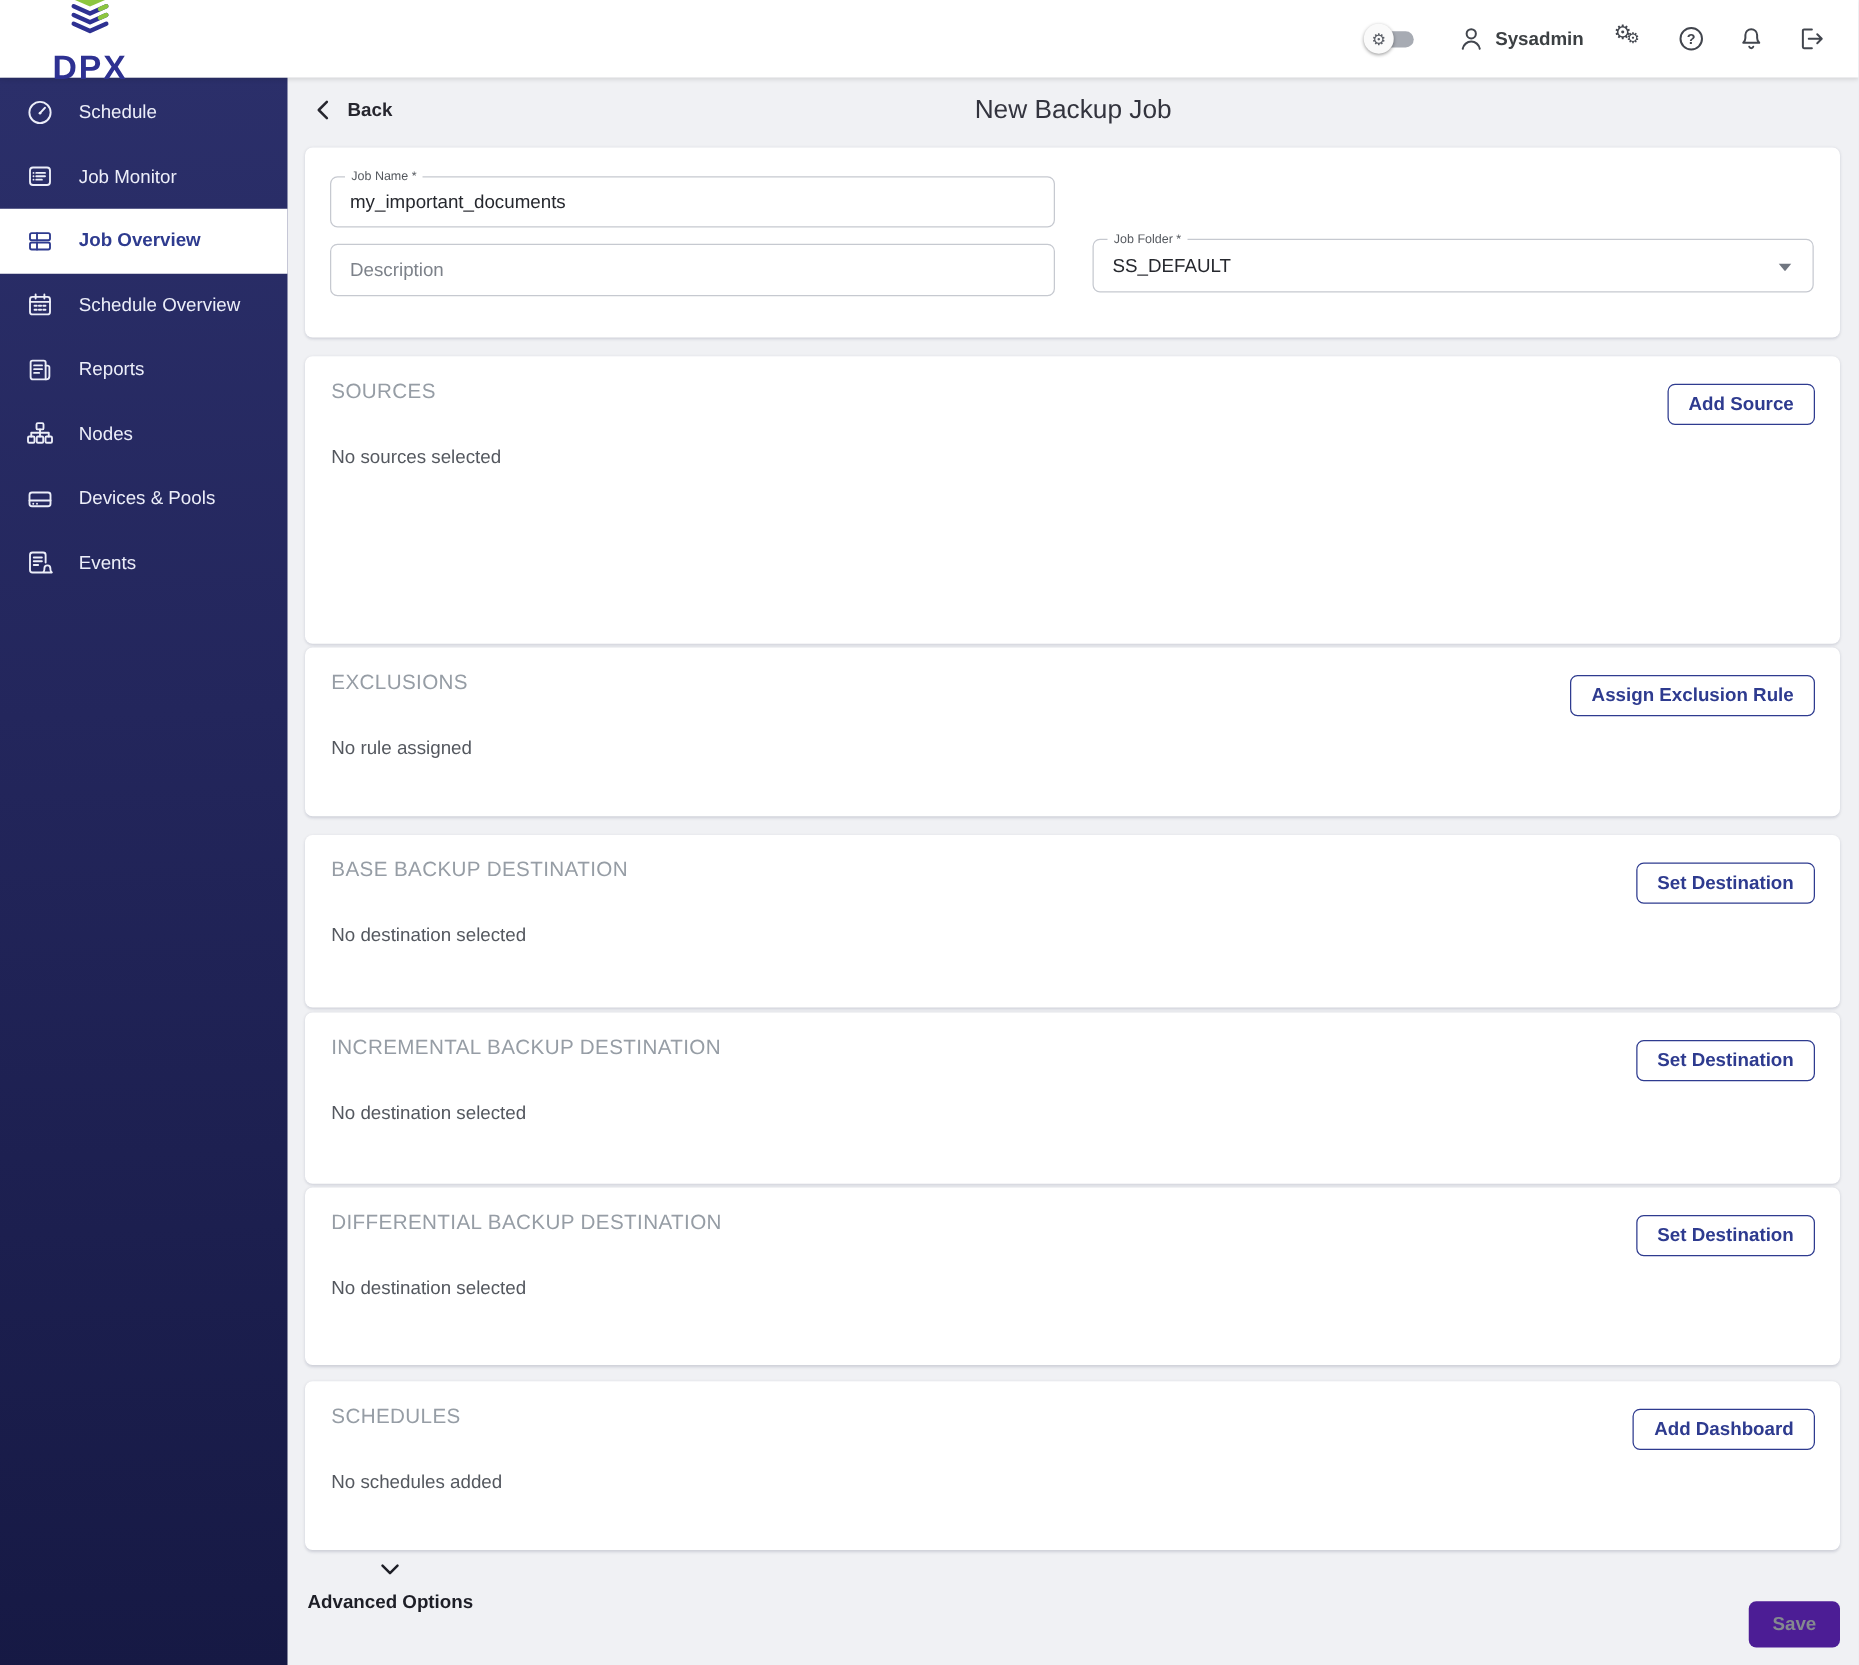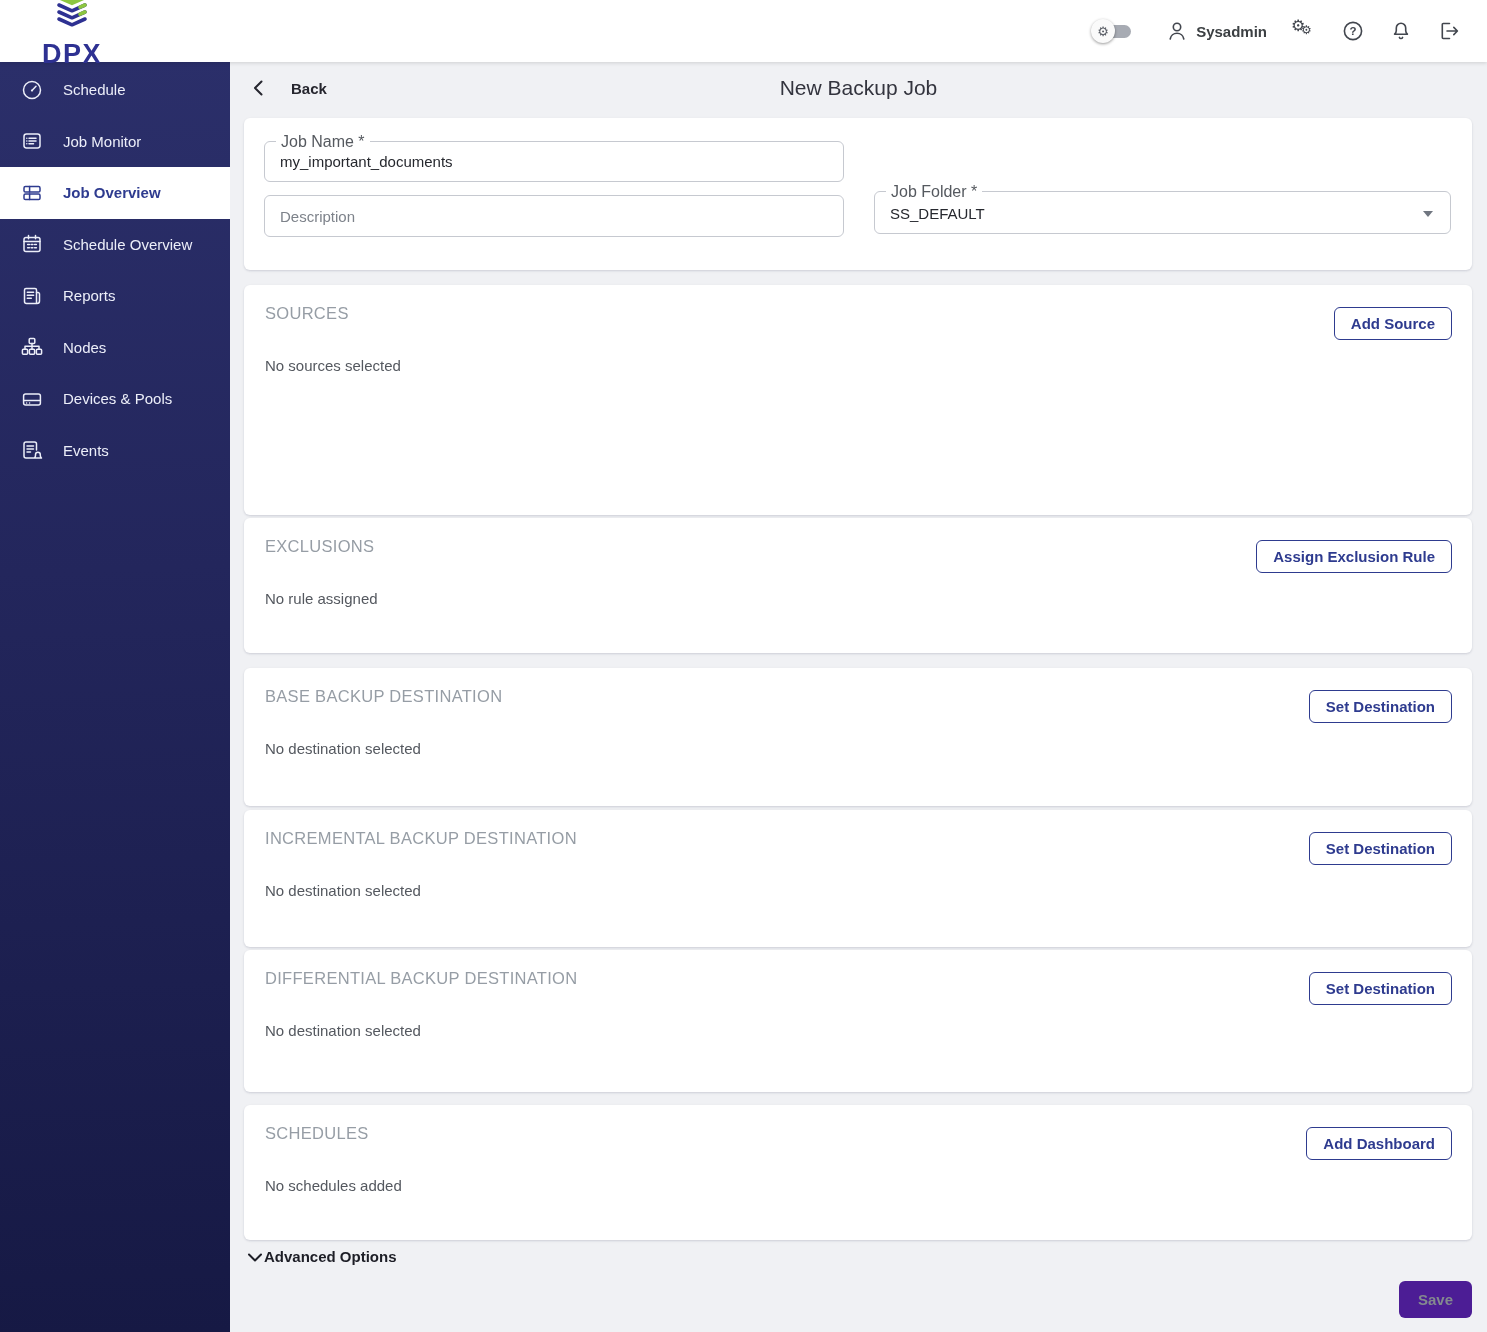--- a/index.html
+++ b/index.html
@@ -30,51 +30,51 @@
   .nav { padding-top: 2px; }
   .nav-item { height: 51.5px; display: flex; align-items: center; gap: 19px; padding-left: 20px;
               color: #eceef9; font-size: 15px; cursor: pointer; }
   .nav-item .nicon { width: 24px; height: 24px; flex: none; display: inline-flex; }
   .nav-item.active { background: #ffffff; color: #2e3b8f; font-weight: 700; }
 
   
   .main { position: absolute; top: 62px; left: 230px; width: 1257px; height: 1270px; }
   .page-title { position: absolute; top: 14px; left: 0; width: 100%; text-align: center;
                 font-size: 21px; font-weight: 500; color: #33343e; }
-  .back-row { position: absolute; top: 17px; left: 22px; display: flex; align-items: center; gap: 27px;
+  .back-row { position: absolute; top: 17px; left: 22px; display: flex; align-items: center; gap: 14px;
               cursor: pointer; color: #26262e; }
   .back-label { font-size: 15px; font-weight: 700; }
 
   .card { position: absolute; left: 14px; width: 1228px; background: #ffffff; border-radius: 6px;
           box-shadow: 0 1px 3px rgba(20,25,60,.10), 0 1px 2px rgba(20,25,60,.06); }
 
   
   .mfield { position: absolute; border: 1px solid #c6c9d0; border-radius: 6px; background: #fff; }
   .mfield .flabel { position: absolute; top: -8px; left: 11px; background: #fff; padding: 0 5px;
-                    font-size: 16px; color: #55595f; line-height: 15px; white-space: nowrap; }
+                    font-size: 10px; color: #55595f; line-height: 15px; white-space: nowrap; }
   .mfield .fvalue { position: absolute; left: 15px; top: 50%; transform: translateY(-50%);
                     font-size: 15px; color: #26282e; }
   .mfield input { position: absolute; inset: 0; border: none; outline: none; background: transparent;
                   padding: 0 15px; font-size: 15px; color: #26282e; font-family: "Liberation Sans", sans-serif; width: 100%; }
   .mfield input::placeholder { color: #7d828a; }
   .mfield.focused { border: 2px solid #283593; }
   .mfield.focused .flabel { color: #283593; top: -9px; }
   .caret { position: absolute; right: 17px; top: 50%; margin-top: -2px; width: 0; height: 0;
            border-left: 5.5px solid transparent; border-right: 5.5px solid transparent; border-top: 6px solid #707680; }
   .caret.blue { border-top-color: #283593; }
 
   
   .sec-title { position: absolute; top: 19px; left: 21px; font-size: 16.5px; color: #969da5; letter-spacing: .3px; }
   .sec-empty { position: absolute; top: 72px; left: 21px; font-size: 15px; color: #54585f; }
   .obtn { position: absolute; top: 22px; right: 20px; background: #ffffff; border: 1px solid #2e3b8f;
           color: #2e3b8f; font-size: 15px; font-weight: 700; font-family: "Liberation Sans", sans-serif;
           border-radius: 6px; padding: 7px 16px; cursor: pointer; }
 
-  .advanced-row { position: absolute; top: 1186px; left: 16px; display: flex; align-items: center; 
-                  cursor: pointer; color: #1d1e26; }
+  .advanced-row { position: absolute; top: 1186px; left: 16px; display: flex; align-items: center; gap: 11px;
+                  cursor: pointer; color: #1d1e26; flex-direction: column; }
   .advanced-label { font-size: 15px; font-weight: 700; }
   .save-btn { position: absolute; top: 1219px; right: 15px; background: #4c1d95; color: #84898f;
               border: none; border-radius: 6px; font-size: 15px; font-weight: 600; padding: 10px 19px;
               font-family: "Liberation Sans", sans-serif; cursor: default; }
 
   svg.icn { display: block; }
 </style>
 </head>
 <body>
 

